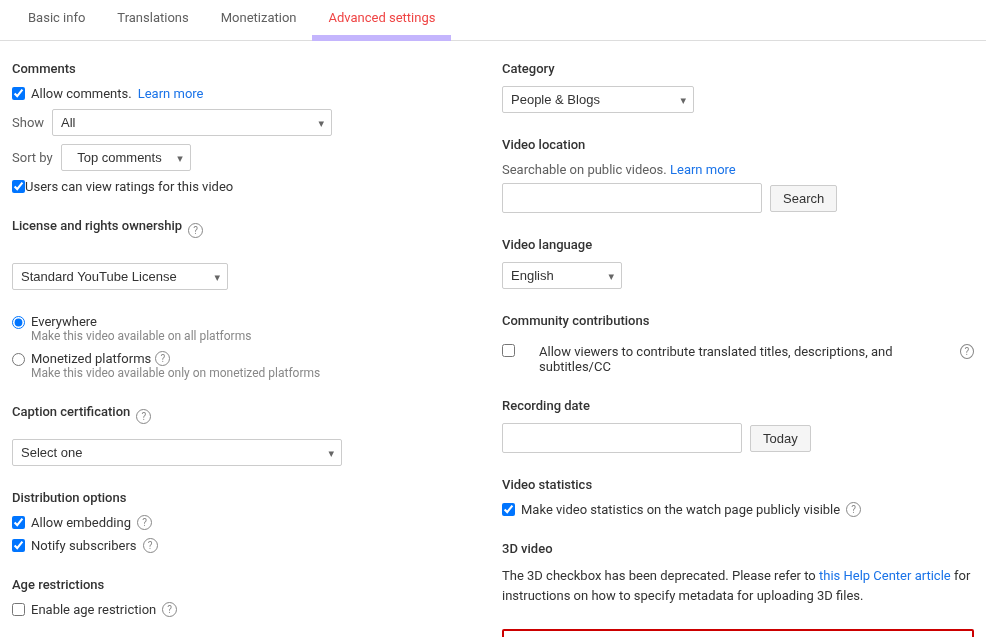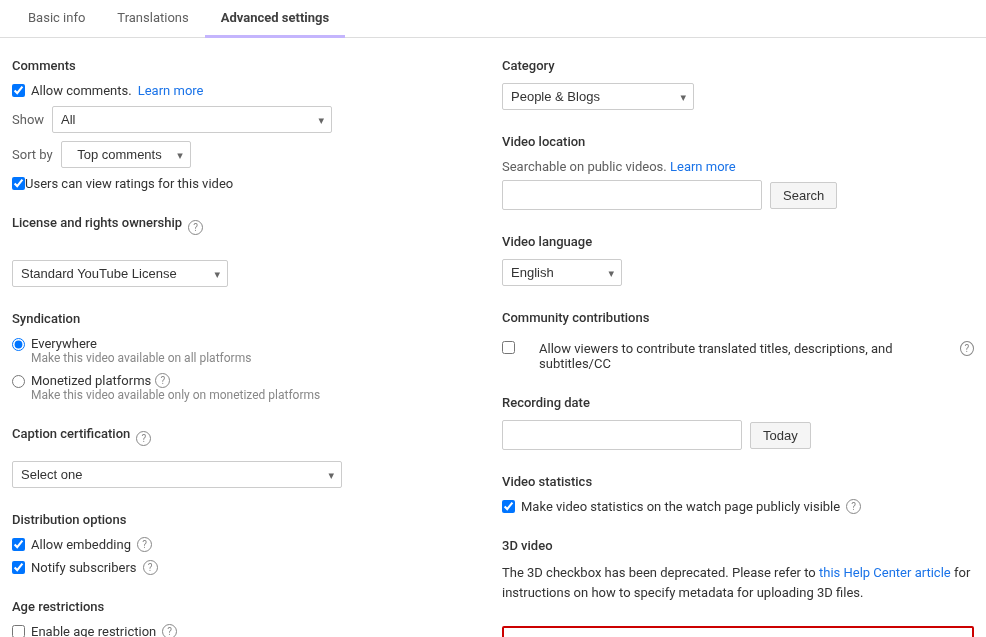--- a/index.html
+++ b/index.html
@@ -7,23 +7,23 @@
     .tab {
       padding: 10px 16px;
       font-size: 13px;
       color: #606060;
       cursor: pointer;
       border-bottom: 3px solid transparent;
       margin-bottom: -1px;
       white-space: nowrap;
     }
     .tab.active {
-      color: #404040;
-      border-bottom: 3px solid #c4b5fd;
-      font-weight: 700;
+      color: #ef4444;
+      border-bottom: 6px solid #c4b5fd;
+      font-weight: 400;
     }
 
     .content {
       display: flex;
       padding: 20px 12px 20px 12px;
       gap: 0;
     }
 
     .left-col {
       width: 490px;
@@ -225,20 +225,21 @@
       gap: 6px;
       font-size: 13px;
     }
   </style>
 </head>
 <body>
 
 <div style="display:flex; border-bottom:1px solid #ddd; padding:0 12px;">
   <div class="tab">Basic info</div>
   <div class="tab">Translations</div>
+  <div class="tab">Monetization</div>
   <div class="tab active">Advanced settings</div>
 </div>
 
 <div class="content">
 
   <div class="left-col">
 
     <div class="section">
       <div class="section-title">Comments</div>
       <div class="checkbox-row">
@@ -280,21 +281,20 @@
       <div class="select-wrapper">
         <select class="license-select">
           <option>Standard YouTube License</option>
           <option>Creative Commons - Attribution</option>
         </select>
         <span class="select-arrow">▾</span>
       </div>
     </div>
 
     <div class="section syndication-section">
-      <div class="section-title">Syndication</div>
       <div class="radio-group">
         <div class="radio-option">
           <input type="radio" name="syndication" checked="" style="">
           <div class="radio-label-block">
             <span class="radio-main">Everywhere</span>
             <span class="radio-sub">Make this video available on all platforms</span>
           </div>
         </div>
         <div class="radio-option">
           <input type="radio" name="syndication" style="">

